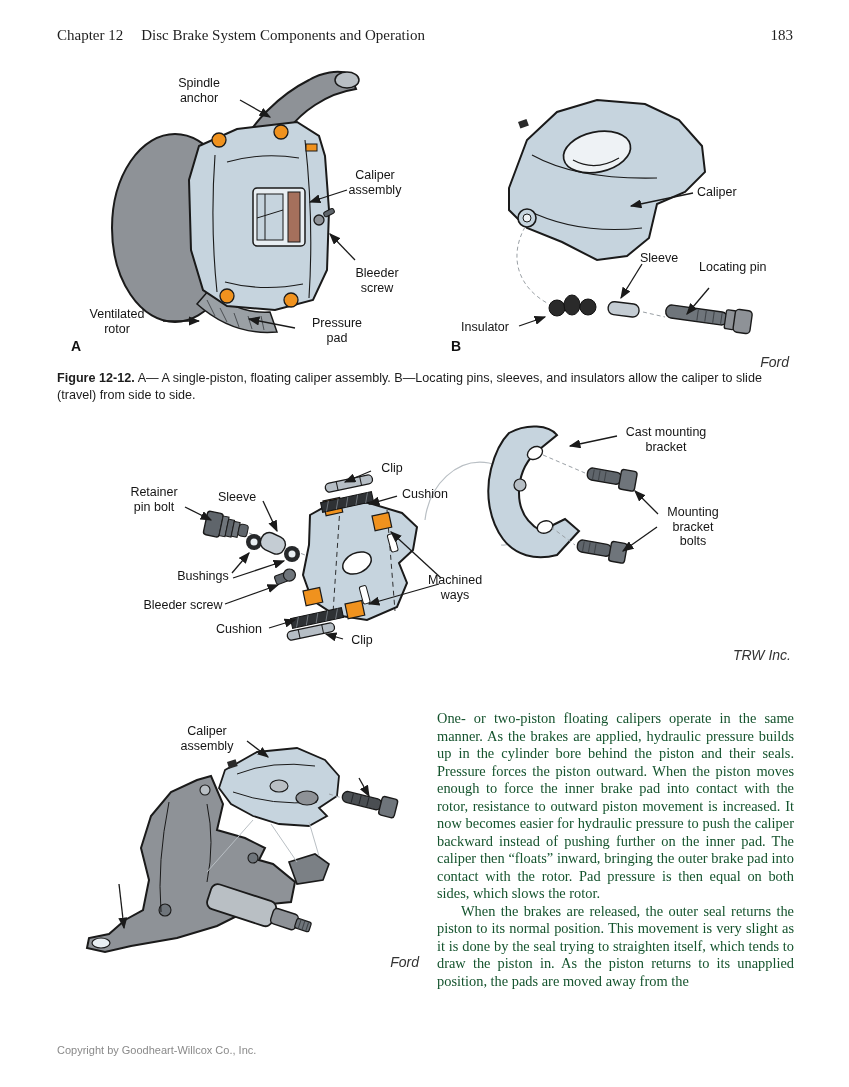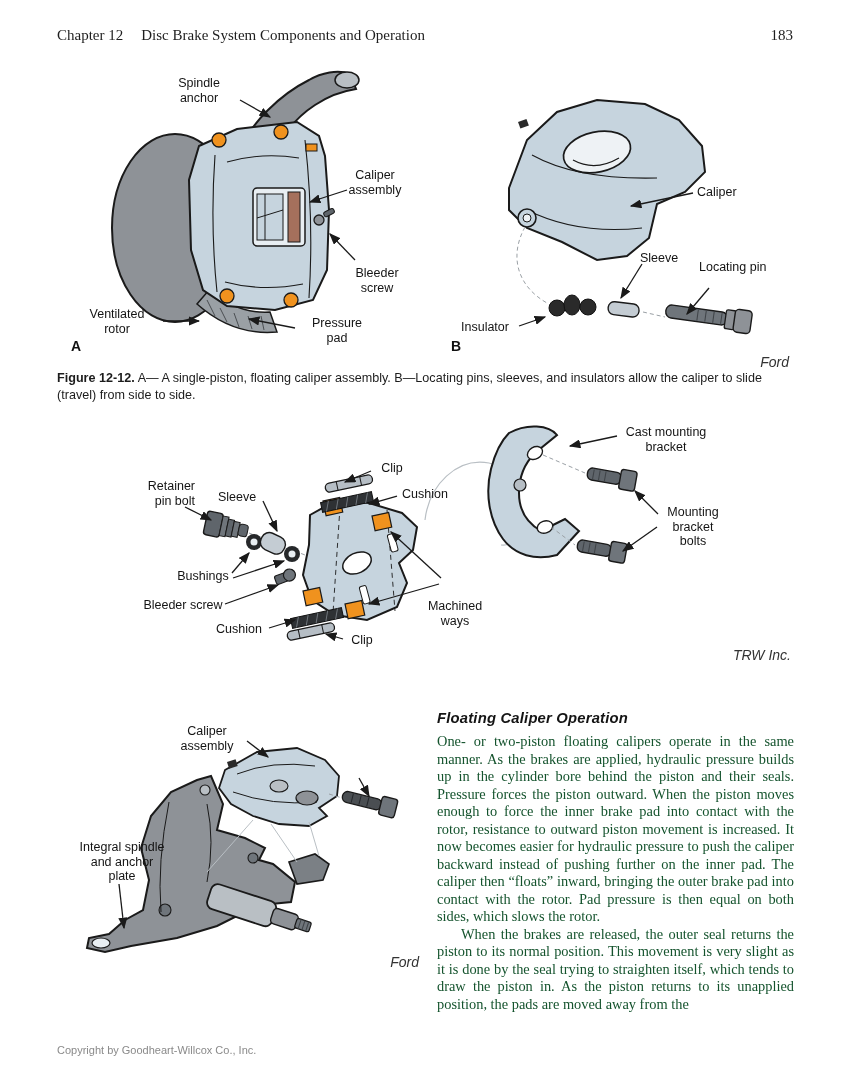--- a/index.html
+++ b/index.html
@@ -268,28 +268,28 @@
         <line x1="382" y1="169" x2="312" y2="189" marker-end="url(#ah2)"></line>
         <line x1="168" y1="189" x2="221" y2="170" marker-end="url(#ah2)"></line>
         <line x1="212" y1="213" x2="238" y2="205" marker-end="url(#ah2)"></line>
         <line x1="286" y1="224" x2="269" y2="219" marker-end="url(#ah2)"></line>
       </g>
     </svg>
     <div class="lbl" style="left:318px;top:46px;width:34px;">Clip</div>
     <div class="lbl" style="left:338px;top:72px;width:60px;">Cushion</div>
     <div class="lbl" style="left:548px;top:10px;width:122px;">Cast mounting
 bracket</div>
-    <div class="lbl" style="left:56px;top:64px;width:82px;text-align:right;">Retainer
+    <div class="lbl" style="left:56px;top:70px;width:82px;">Retainer
 pin bolt</div>
     <div class="lbl" style="left:152px;top:75px;width:56px;">Sleeve</div>
     <div class="lbl" style="left:600px;top:90px;width:72px;">Mounting
 bracket
 bolts</div>
     <div class="lbl" style="left:108px;top:154px;width:76px;">Bushings</div>
-    <div class="lbl" style="left:357px;top:158px;width:82px;margin-top:26px;">Machined
+    <div class="lbl" style="left:357px;top:158px;width:82px;">Machined
 ways</div>
     <div class="lbl" style="left:80px;top:183px;width:92px;">Bleeder screw</div>
     <div class="lbl" style="left:146px;top:207px;width:72px;">Cushion</div>
     <div class="lbl" style="left:288px;top:218px;width:34px;">Clip</div>
     <div class="credit" style="right:2px;bottom:2px;">TRW Inc.</div>
   </div>
 
 
   <div class="fig" style="left:57px;top:712px;width:368px;height:258px;">
     <svg width="368" height="258" viewBox="0 0 368 258">
@@ -342,27 +342,23 @@
         <rect x="323" y="78" width="16" height="19" rx="3" fill="#6f757b" stroke="#1a1a1a" stroke-width="1.4"></rect>
       </g>
       <g stroke="#1a1a1a" stroke-width="1.3">
         <line x1="190" y1="29" x2="211" y2="45" marker-end="url(#ah3)"></line>
         <line x1="302" y1="66" x2="312" y2="84" marker-end="url(#ah3)"></line>
         <line x1="62" y1="172" x2="67" y2="216" marker-end="url(#ah3)"></line>
       </g>
     </svg>
     <div class="lbl" style="left:104px;top:12px;width:92px;">Caliper
 assembly</div>
-    <div class="lbl" style="left:18px;top:128px;width:94px;">Integral spindle
-and anchor
-plate</div>
     <div class="credit" style="right:6px;bottom:0px;">Ford</div>
   </div>
 
 
   <div class="article">
-    <h3>Floating Caliper Operation</h3>
     <p>One- or two-piston floating calipers operate in the same manner. As the brakes are applied, hydraulic pressure builds up in the cylinder bore behind the piston and their seals. Pressure forces the piston outward. When the piston moves enough to force the inner brake pad into contact with the rotor, resistance to outward piston movement is increased. It now becomes easier for hydraulic pressure to push the caliper backward instead of pushing further on the inner pad. The caliper then “floats” inward, bringing the outer brake pad into contact with the rotor. Pad pressure is then equal on both sides, which slows the rotor.</p>
     <p class="indent">When the brakes are released, the outer seal returns the piston to its normal position. This movement is very slight as it is done by the seal trying to straighten itself, which tends to draw the piston in. As the piston returns to its unapplied position, the pads are moved away from the</p>
   </div>
 
   <div class="ftr">Copyright by Goodheart-Willcox Co., Inc.</div>
 </div>
 
 </body></html>

